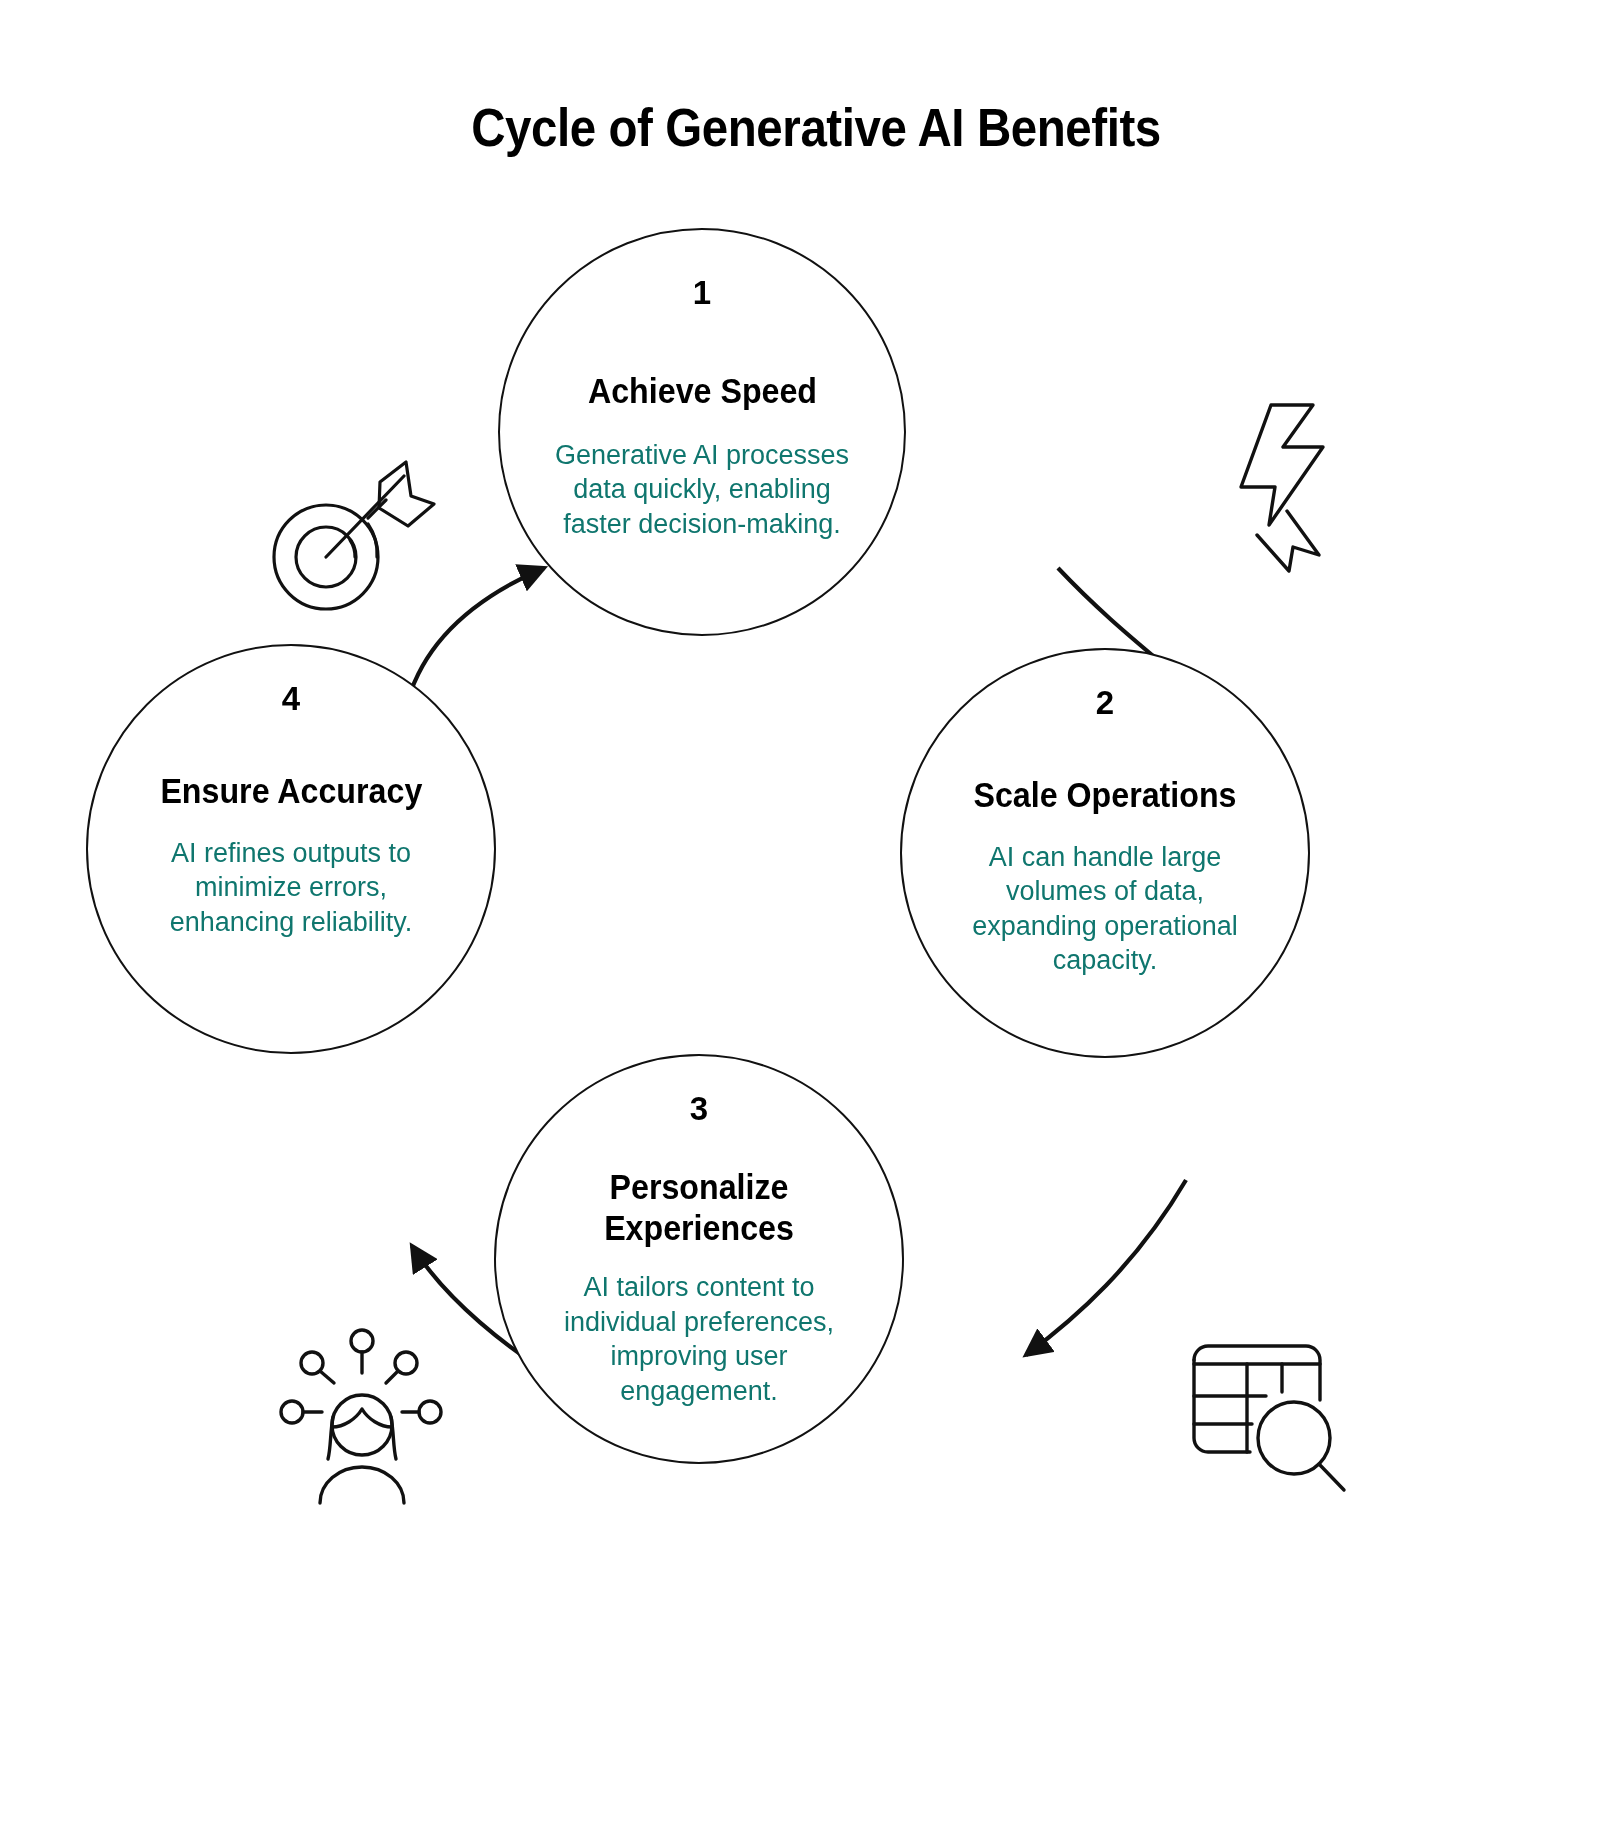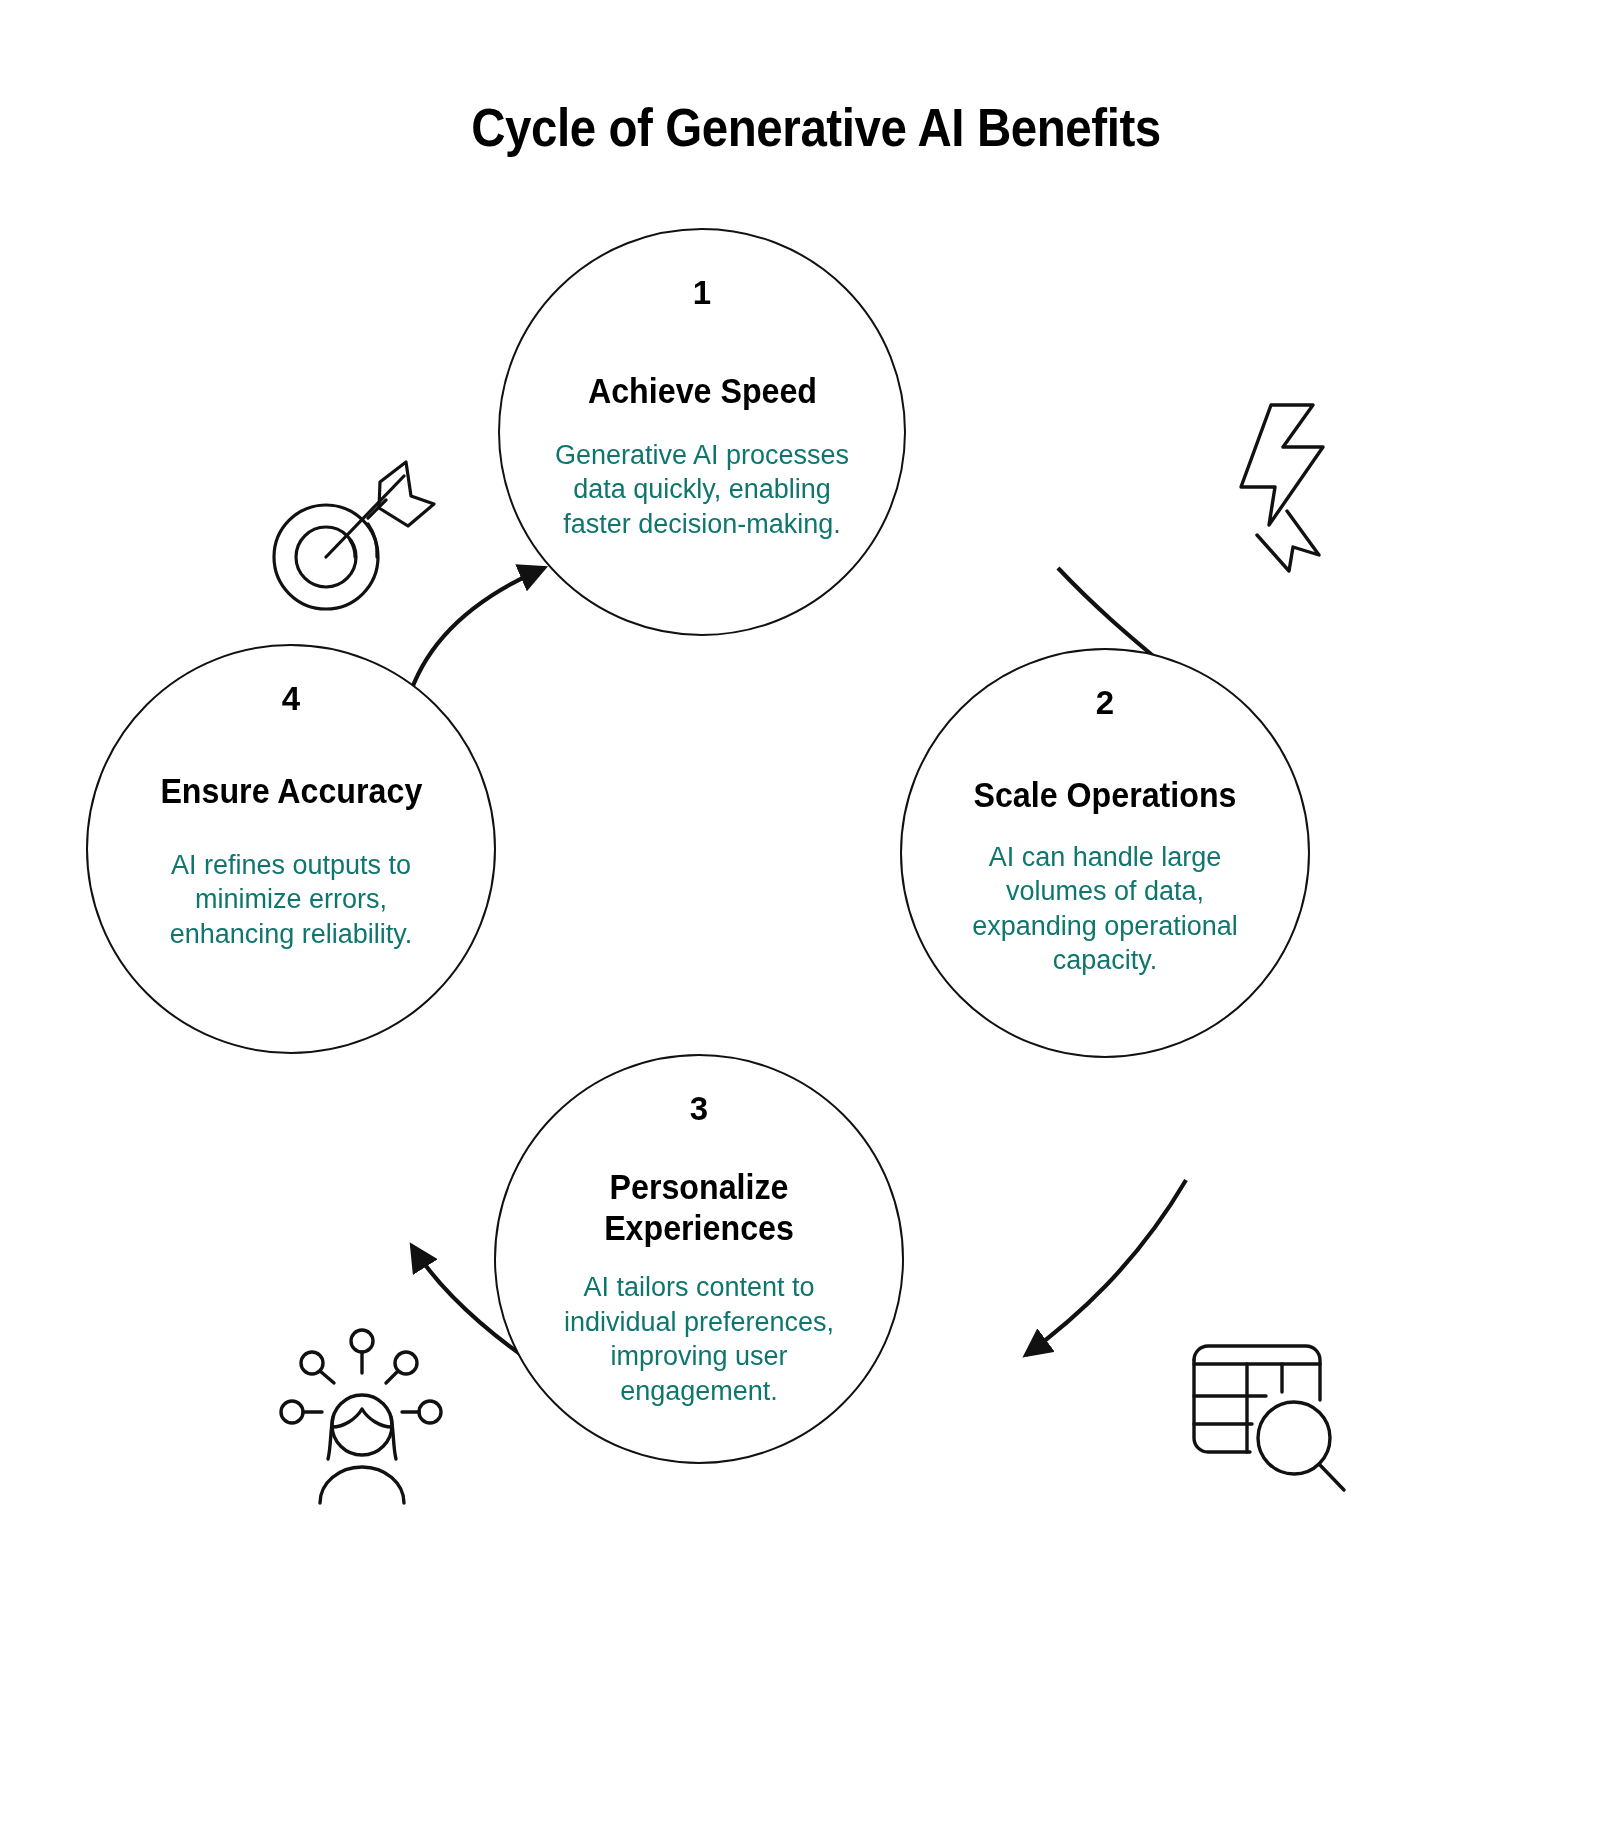--- a/index.html
+++ b/index.html
@@ -105,21 +105,21 @@
   #node-3 .node-num { margin-top: 36px; }
   #node-3 .node-title { margin-top: 42px; width: 260px; }
   #node-3 .node-desc { margin-top: 22px; width: 320px; }
 
   
   #node-4 {
     left: 70px; top: 644px; width: 410px; height: 410px;
   }
   #node-4 .node-num { margin-top: 36px; }
   #node-4 .node-title { margin-top: 56px; }
-  #node-4 .node-desc { margin-top: 36px; width: 310px; }
+  #node-4 .node-desc { margin-top: 24px; width: 310px; }
 
   .icon {
     position: absolute;
   }
   #icon-target    { left: 232px;  top: 452px;  width: 190px; height: 170px; }
   #icon-bolt      { left: 1205px; top: 395px;  width: 160px; height: 185px; }
   #icon-data      { left: 1158px; top: 1320px; width: 200px; height: 195px; }
   #icon-persona   { left: 258px;  top: 1325px; width: 195px; height: 195px; }
 </style>
 </head>

